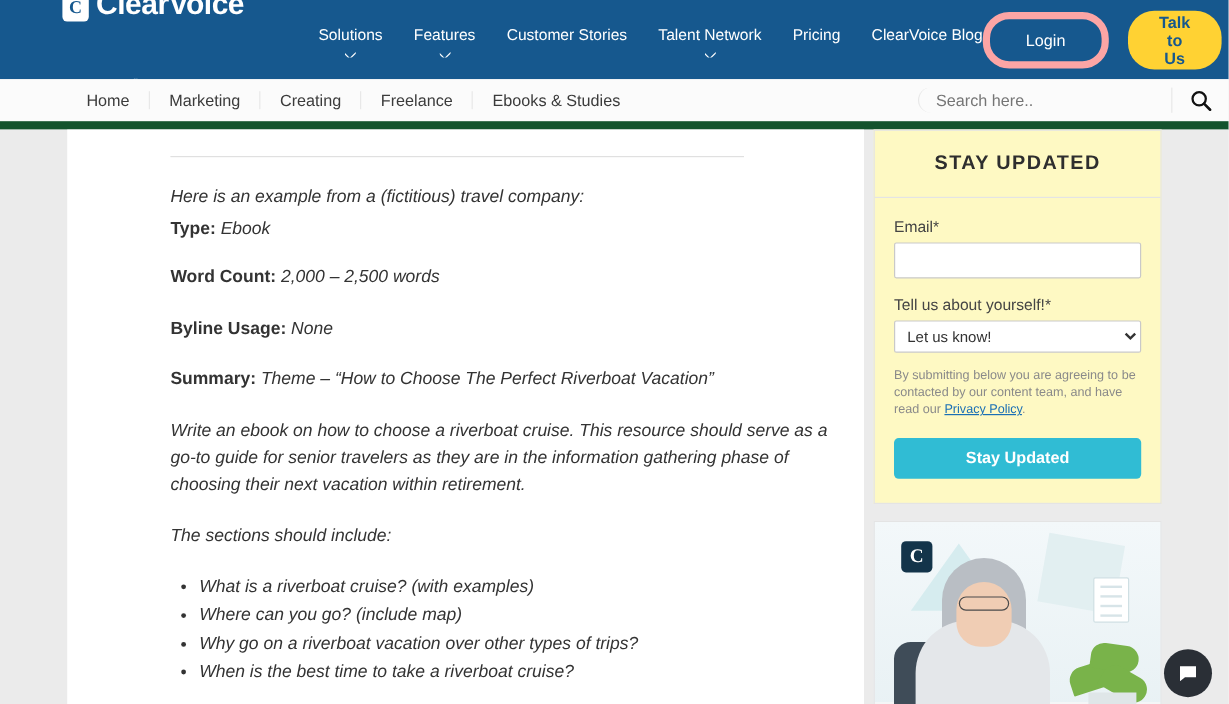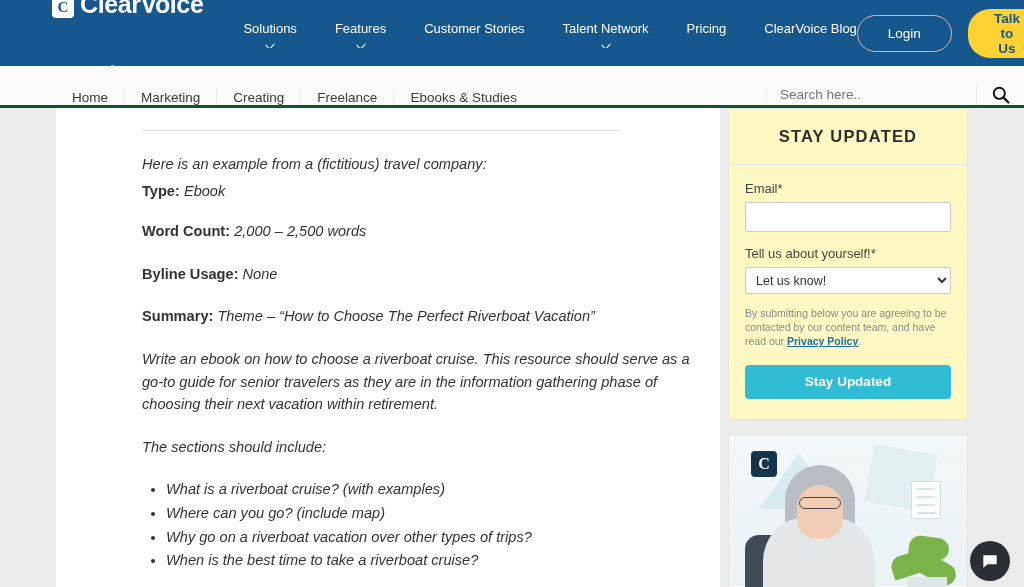--- a/index.html
+++ b/index.html
@@ -56,21 +56,22 @@
   .logo-sub {
     font-size: 8.5px;
     color: #d6e3ee;
     margin-top: 4px;
     letter-spacing: 0.2px;
     padding-left: 23px;
   }
   .mainnav {
     display: flex;
     align-items: center;
-    gap: 38px;
+    gap: 26px;
+    margin-left: 22px;
   }
   .navitem {
     position: relative;
     color: #ffffff;
     font-size: 13px;
     text-decoration: none;
     padding: 2px 0 12px 0;
     white-space: nowrap;
   }
   .navitem .caret {
@@ -90,21 +91,21 @@
     border-bottom: 1.4px solid #ffffff;
     transform: rotate(45deg);
   }
   .nav-actions {
     margin-left: auto;
     display: flex;
     align-items: center;
     gap: 16px;
   }
   .btn-login {
-    border: 1px solid #fca5a5;
+    border: 6px solid #fca5a5;
     border-radius: 22px;
     color: #ffffff;
     font-size: 13.5px;
     padding: 10px 30px;
     background: transparent;
     cursor: pointer;
     font-family: "Liberation Sans", sans-serif;
   }
   .btn-talk {
     border: none;
@@ -115,23 +116,23 @@
     font-weight: bold;
     padding: 2px 26px;
     cursor: pointer;
     font-family: "Liberation Sans", sans-serif;
   }
 
   
   .subbar {
     height: 42px;
     background: #fbfbfb;
-    border-bottom: 3px solid #14532d;
-    display: flex;
-    align-items: flex-end;
+    border-bottom: 7px solid #14532d;
+    display: flex;
+    align-items: center;
     padding-left: 56px;
     position: relative;
   }
   .subitem {
     display: flex;
     align-items: center;
     padding: 0 16px;
     font-size: 13.5px;
     color: #3b3b3b;
     text-decoration: none;
@@ -259,21 +260,21 @@
     outline: none;
   }
   .fineprint {
     margin-top: 12px;
     font-size: 10.5px;
     line-height: 1.35;
     color: #8a8a8a;
   }
   .fineprint a {
     color: #1a6fb5;
-    font-weight: bold;
+    font-weight: normal;
     text-decoration: underline;
   }
   .btn-submit {
     margin-top: 16px;
     width: 100%;
     height: 34px;
     border: none;
     border-radius: 4px;
     background: #30bcd4;
     color: #ffffff;

